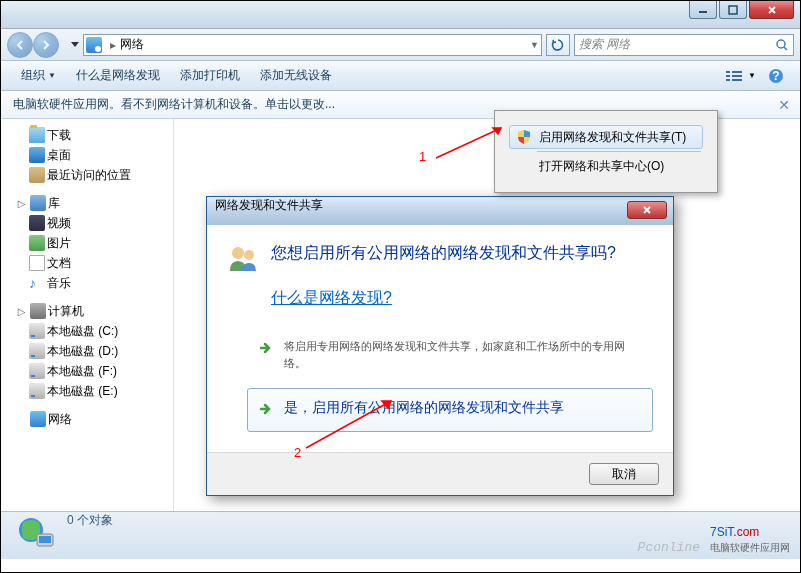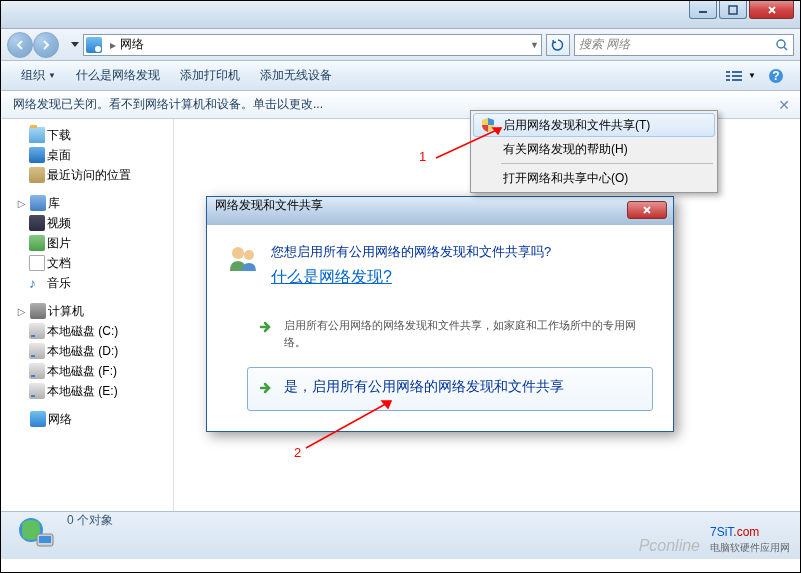--- a/index.html
+++ b/index.html
@@ -30,45 +30,45 @@
 .infobar{height:28px;background:linear-gradient(to bottom,#fdfeff,#eaf2fa);display:flex;align-items:center;padding:0 12px;color:#1a3a5a;border-bottom:1px solid #c0d0e0;position:relative}
 .infobar .close-x{position:absolute;right:10px;top:6px;color:#6a8aaa;cursor:default;font-size:14px}
 .main{display:flex;height:392px}
 .sidebar{width:173px;background:#fff;border-right:1px solid #e0e0e0;padding:6px 0;overflow:hidden}
 .tree-item{display:flex;align-items:center;padding:2px 0 2px 28px;gap:2px;height:20px}
 .tree-item.cat{padding-left:16px;margin-top:8px}
 .tree-item.cat .exp{width:9px;height:9px;display:flex;align-items:center;justify-content:center;color:#666;font-size:10px;margin-right:2px}
 .tree-item .ico{width:16px;height:16px;flex-shrink:0}
 .tree-item .lbl{color:#000;white-space:nowrap}
 .content{flex:1;background:#fff;position:relative}
-.context-menu{position:absolute;right:82px;top:-9px;width:248px;background:#f0f0f0;border:1px solid #979797;box-shadow:3px 3px 6px rgba(0,0,0,.3);padding:2px;z-index:10}
+.context-menu{position:absolute;right:82px;top:-9px;width:224px;background:#f0f0f0;border:1px solid #979797;box-shadow:3px 3px 6px rgba(0,0,0,.3);padding:14px;z-index:10}
 .context-menu .cm-item{height:24px;display:flex;align-items:center;padding:0 8px 0 30px;position:relative}
 .context-menu .cm-item.hl{background:linear-gradient(to bottom,#eef5fd,#d8e8f8);border:1px solid #a8c8e8;border-radius:3px;padding-left:29px}
 .context-menu .cm-sep{height:1px;background:#c0c0c0;margin:2px 2px 2px 28px}
 .context-menu .shield{position:absolute;left:6px;width:16px;height:16px}
 .dialog{position:absolute;left:205px;top:195px;width:468px;background:#fff;border:1px solid #2060a0;box-shadow:4px 4px 12px rgba(0,0,0,.4);z-index:5}
 .dialog-title{height:28px;background:linear-gradient(to bottom,#e0ecf8,#c0d4ea,#a8c0da);display:flex;align-items:flex-start;padding:0 8px;color:#000;position:relative}
 .dialog-close{position:absolute;right:6px;top:4px;width:40px;height:18px;background:linear-gradient(to bottom,#e89090,#c03030);border:1px solid #803030;border-radius:3px;display:flex;align-items:center;justify-content:center}
 .dialog-body{padding:18px 20px 14px 20px;background:#fff}
 .dlg-head{display:flex;gap:12px;margin-bottom:18px}
 .dlg-head .users-ico{width:32px;height:32px;flex-shrink:0;position:relative}
-.dlg-head .q{color:#003399;font-size:13px;margin-bottom:6px}
+.dlg-head .q{color:#003399;font-size:16px;margin-bottom:24px}
 .dlg-head .link{color:#0066cc;text-decoration:underline;font-size:16px}
 .dlg-opt{border:1px solid transparent;padding:10px 12px 10px 36px;position:relative;margin-bottom:6px;margin-left:20px}
 .dlg-opt.sel{border:1px solid #8aaed0;background:linear-gradient(to bottom,#fbfdff,#f0f6fc);border-radius:3px}
 .dlg-opt .arrow{position:absolute;left:10px;top:12px;width:16px;height:16px}
 .dlg-opt .opt-title{color:#003399;font-size:14px;margin-bottom:4px}
 .dlg-opt .opt-desc{color:#555;font-size:11px;line-height:1.5}
 .dlg-footer{background:#f0f0f0;padding:10px 14px;display:flex;justify-content:flex-end;border-top:1px solid #dadada}
 .dlg-btn{min-width:70px;height:22px;background:linear-gradient(to bottom,#f8f8f8,#e0e0e0);border:1px solid #888;border-radius:3px;display:flex;align-items:center;justify-content:center}
 .statusbar{height:48px;background:linear-gradient(to bottom,#e8f0f8,#d4e2f0);display:flex;align-items:flex-start;padding:0 14px;border-top:1px solid #b0c0d0;position:relative}
 .statusbar .net-ico{width:40px;height:40px;margin-right:12px}
 .statusbar .status-text{color:#3a5a7a}
 .watermark{position:absolute;right:10px;bottom:4px;display:flex;align-items:flex-end;gap:10px}
-.watermark .pco{color:#bbb;font-size:16px;font-style:italic;font-family:Liberation Sans, sans-serif}
+.watermark .pco{color:#bbb;font-size:13px;font-style:italic;font-family:Liberation Mono, monospace}
 .watermark .sit{font-family:Arial;font-weight:normal;font-size:18px}
 .watermark .sit .y{color:#0055cc}
 .watermark .sit .r{color:#cc0000}
 .watermark .sub{font-size:10px;color:#666}
 .red-arrow{position:absolute;stroke:#ff0000;stroke-width:1.5;fill:#ff0000;z-index:20;pointer-events:none}
 .red-num{position:absolute;color:#ff0000;font-size:13px;font-family:Arial;z-index:20}
 .ico-folder{background:linear-gradient(to bottom,#fce9a8,#e8b84a);border-radius:1px}
 .ico-folder::before{content:"";position:absolute;width:7px;height:3px;background:#e8b84a;top:-2px;left:1px;border-radius:1px 1px 0 0}
 .ico-drive{background:linear-gradient(to bottom,#e8e8e8,#b0b0b0);border-radius:2px;position:relative}
 .ico-drive::after{content:"";position:absolute;width:4px;height:2px;background:#4080d0;bottom:2px;left:2px}
@@ -163,21 +163,21 @@
     </div>
   <div class="toolbar-icon">
       <svg width="16" height="16">
         <circle cx="8" cy="8" r="7" fill="#4090e0"></circle>
         <text x="8" y="12" text-anchor="middle" fill="#fff" font-size="11" font-weight="bold">?</text>
       </svg>
     </div>
 </div>
 
 <div class="infobar">
-  <span>网络发现已关闭。看不到网络计算机和设备。单击以更改...</span>
+  <span>电脑软硬件应用网。看不到网络计算机和设备。单击以更改...</span>
   <span class="close-x">✕</span>
 </div>
 
 <div class="main">
   <div class="sidebar">
     <div class="tree-item">
         <div class="ico ico-folder" style="position:relative;background:linear-gradient(#a8d8f0,#5aa8e0)"></div>
         <span class="lbl">下载</span>
       </div>
     <div class="tree-item">
@@ -244,23 +244,20 @@
 
     <div class="context-menu">
       <div class="cm-item hl">
         <svg class="shield" viewBox="0 0 16 16">
             <path d="M8 1 L14 3 L14 8 Q14 13 8 15 Q2 13 2 8 L2 3 Z" fill="#f0d060"></path>
             <path d="M8 1 L14 3 L14 8 L8 8 Z" fill="#4090e0"></path>
             <path d="M8 8 L8 15 Q2 13 2 8 Z" fill="#e04040"></path>
           </svg>
         <span>启用网络发现和文件共享(T)</span>
       </div>
-      <div class="cm-item">
-          <span>有关网络发现的帮助(H)</span>
-        </div>
       <div class="cm-sep"></div>
       <div class="cm-item">
           <span>打开网络和共享中心(O)</span>
         </div>
     </div>
   </div>
 </div>
 
 <div class="statusbar">
   <svg class="net-ico" viewBox="0 0 40 40">
@@ -298,28 +295,33 @@
       </svg>
       <div>
         <div class="q">您想启用所有公用网络的网络发现和文件共享吗?</div>
         <a class="link">什么是网络发现?</a>
       </div>
     </div>
     <div class="dlg-opt">
       <svg class="arrow" viewBox="0 0 16 16">
           <path d="M3 8 L10 8 M7 4 L11 8 L7 12" stroke="#40a040" stroke-width="2.5" fill="none" stroke-linecap="round"></path>
         </svg>
-      <div class="opt-desc">启用所有公用网络的网络发现和文件共享，如家庭和工作场所中的专用网络。</div>
+      <div class="opt-desc">将启用专用网络的网络发现和文件共享，如家庭和工作场所中的专用网络。</div>
     </div>
     <div class="dlg-opt sel">
       <svg class="arrow" viewBox="0 0 16 16">
           <path d="M3 8 L10 8 M7 4 L11 8 L7 12" stroke="#40a040" stroke-width="2.5" fill="none" stroke-linecap="round"></path>
         </svg>
       <div class="opt-title">是，启用所有公用网络的网络发现和文件共享</div>
     </div>
+  </div>
+  <div class="dlg-footer">
+    <div class="dlg-btn">
+        <span>取消</span>
+      </div>
   </div>
 </div>
 
 <svg class="red-arrow" style="left:430px;top:122px" width="80" height="40">
     <line x1="5" y1="35" x2="70" y2="5" stroke="#f00" stroke-width="1.5"></line>
     <path d="M70 5 L62 5 L67 11 Z" fill="#f00"></path>
   </svg>
 <span class="red-num" style="left:418px;top:148px">1</span>
 <svg class="red-arrow" style="left:300px;top:392px" width="100" height="60">
     <line x1="5" y1="55" x2="90" y2="8" stroke="#f00" stroke-width="1.5"></line>

